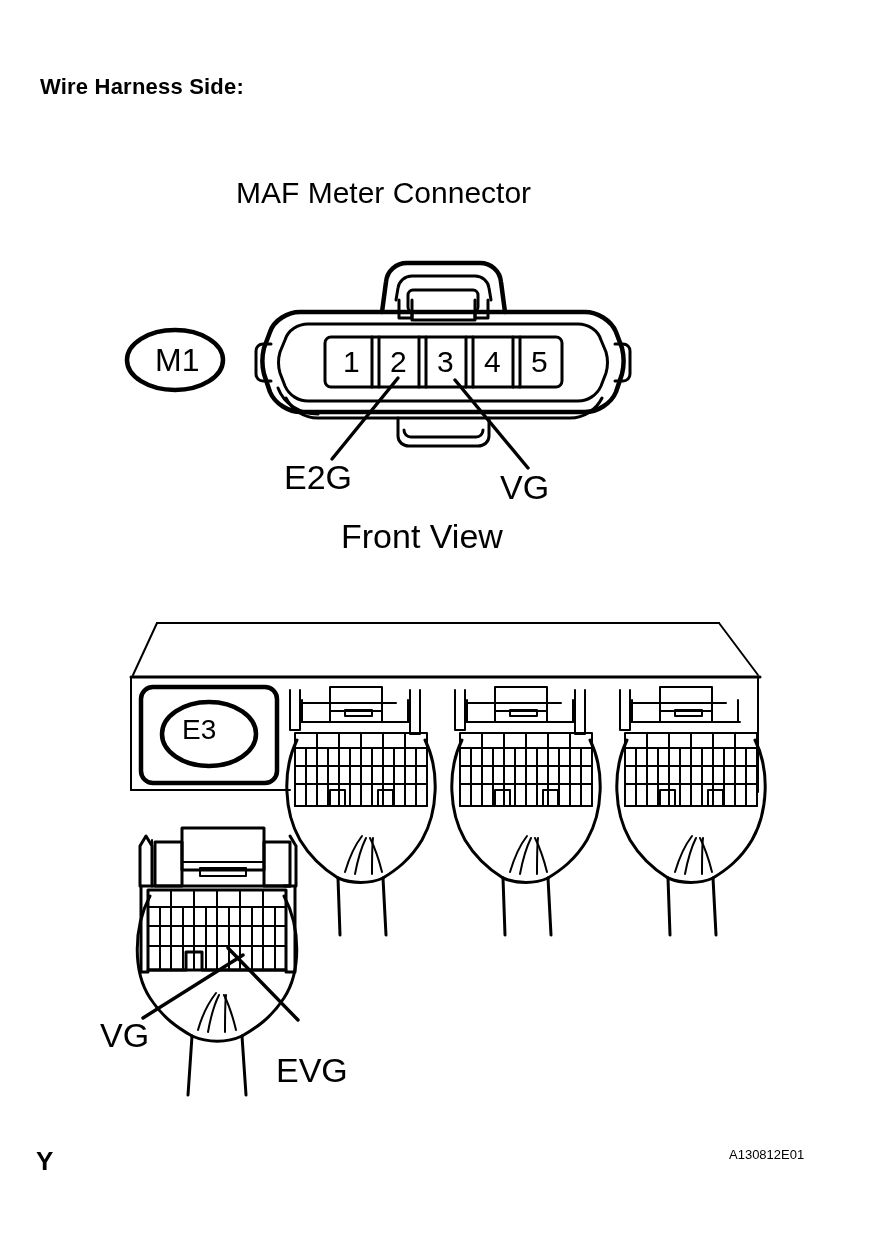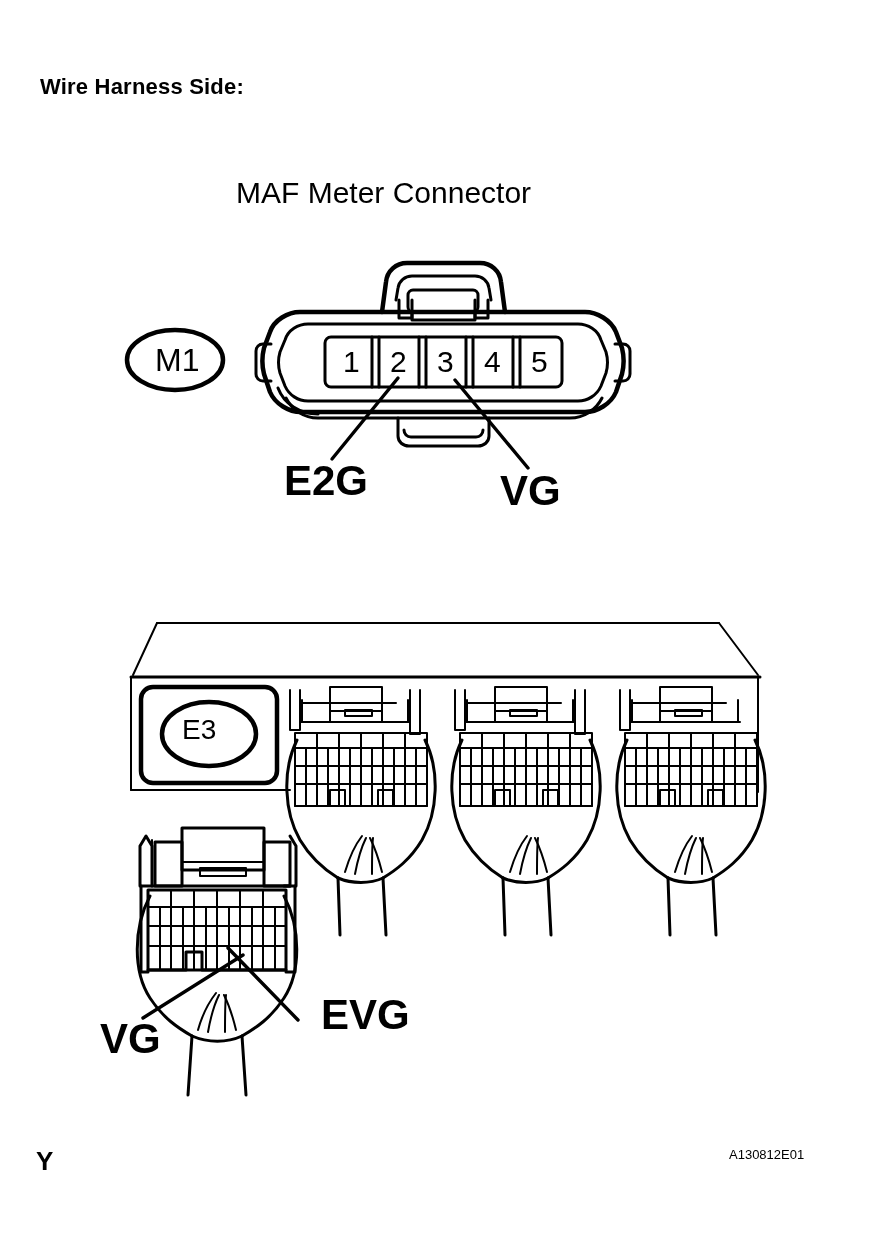--- a/index.html
+++ b/index.html
@@ -28,22 +28,22 @@
   .heading-bold {
     font-weight: bold;
     font-size: 22px;
     letter-spacing: 0.2px;
   }
   .label-reg {
     font-weight: normal;
     font-size: 30px;
   }
   .label-big {
-    font-weight: bold;
-    font-size: 42px;
+    font-weight: normal;
+    font-size: 34px;
   }
   .footer-code {
     font-weight: normal;
     font-size: 13px;
   }
   .corner-mark {
     font-weight: bold;
     font-size: 26px;
   }
   svg.layer {
@@ -178,20 +178,21 @@
 
   <div class="txt label-reg" style="left:343px; top:347px;">1</div>
   <div class="txt label-reg" style="left:390px; top:347px;">2</div>
   <div class="txt label-reg" style="left:437px; top:347px;">3</div>
   <div class="txt label-reg" style="left:484px; top:347px;">4</div>
   <div class="txt label-reg" style="left:531px; top:347px;">5</div>
 
   <div class="txt label-big" style="left:284px; top:460px;">E2G</div>
   <div class="txt label-big" style="left:500px; top:470px;">VG</div>
 
+  <div class="txt label-big" style="left:341px; top:519px;">Front View</div>
 
   <svg class="layer" viewBox="0 0 879 1242">
 
     <line class="ln-thin" x1="133" y1="675" x2="157" y2="623"></line>
     <line class="ln-thin" x1="157" y1="623" x2="719" y2="623"></line>
     <line class="ln-thin" x1="719" y1="623" x2="758" y2="675"></line>
 
     <line class="ln" x1="131" y1="677" x2="760" y2="677"></line>
     <line class="ln-thin" x1="131" y1="677" x2="131" y2="790"></line>
     <line class="ln-thin" x1="131" y1="790" x2="290" y2="790"></line>
@@ -369,20 +370,20 @@
 
       <line class="ln-lead" x1="243" y1="955" x2="143" y2="1018"></line>
 
       <line class="ln-lead" x1="228" y1="948" x2="298" y2="1020"></line>
     </g>
   </svg>
 
   <div class="txt label-reg" style="left:182px; top:716px; font-size:28px;">E3</div>
 
   <div class="txt label-big" style="left:100px; top:1018px;">VG</div>
-  <div class="txt label-big" style="left:276px; top:994px;margin-left:45px;">EVG</div>
+  <div class="txt label-big" style="left:276px; top:1053px;">EVG</div>
 
 
   <div class="txt corner-mark" style="left:36px; top:1148px;">Y</div>
 
   <div class="txt footer-code" style="left:729px; top:1148px;">A130812E01</div>
 
 </div>
 
 </body></html>

